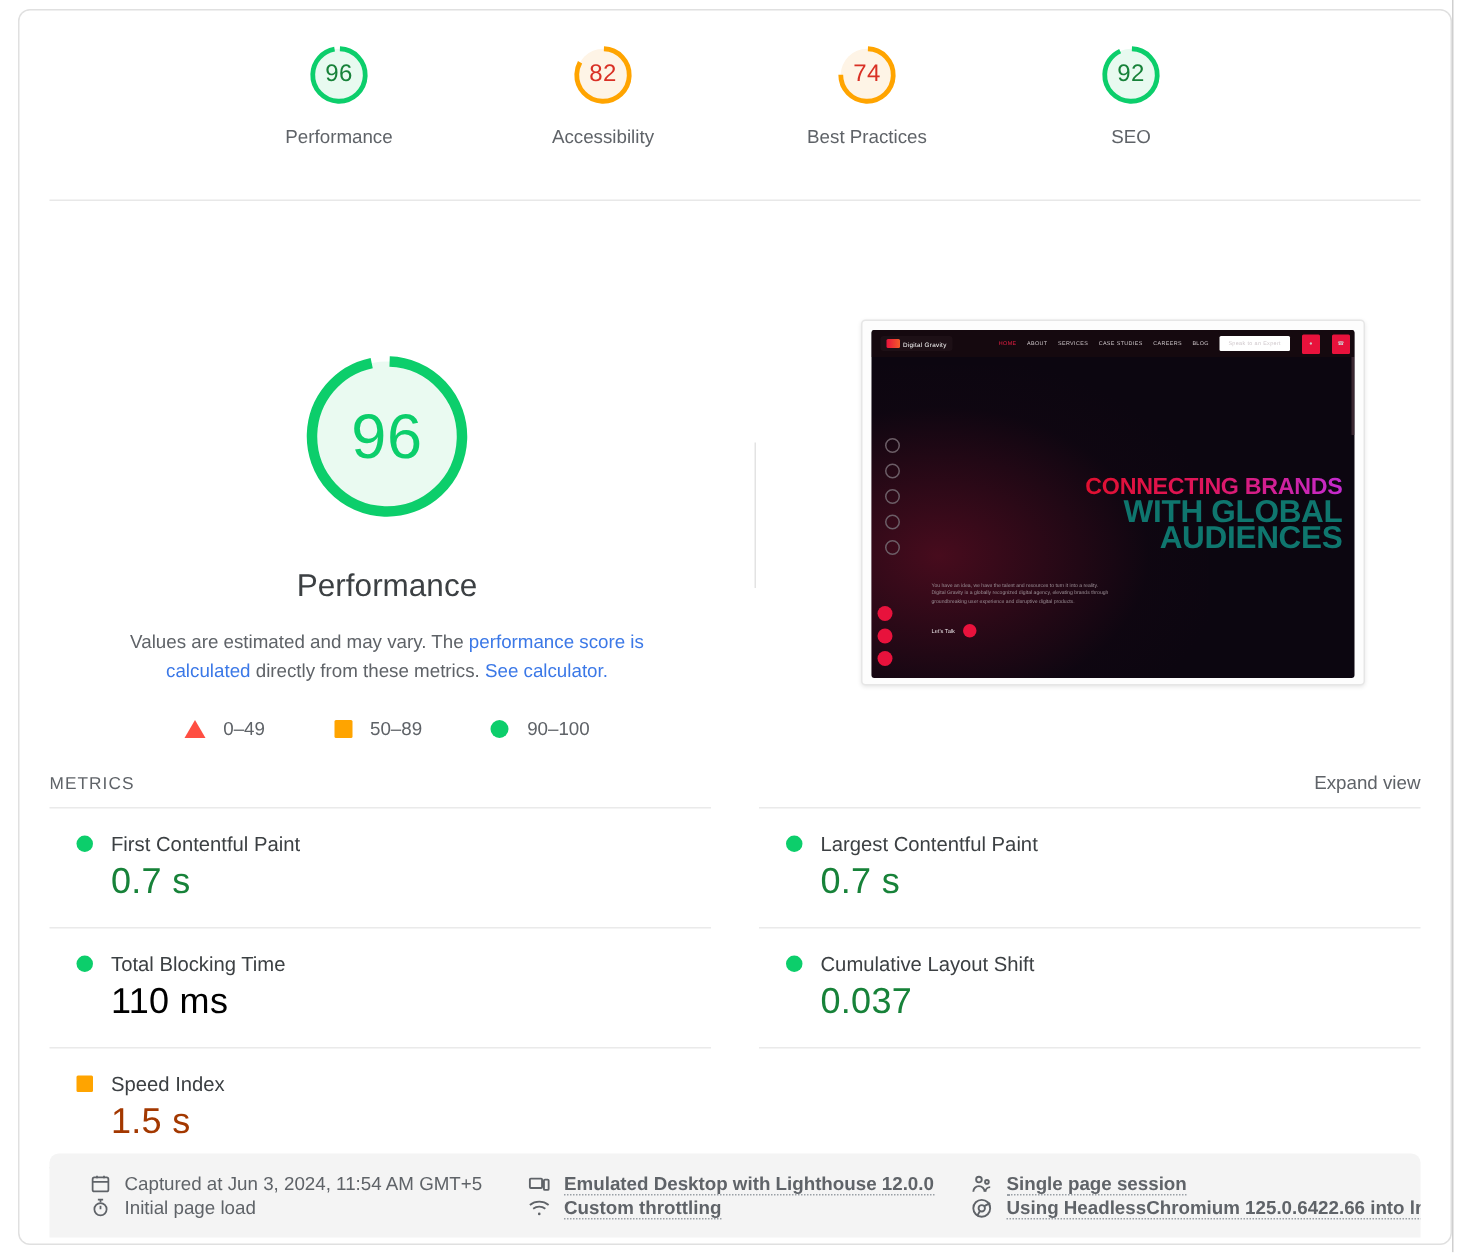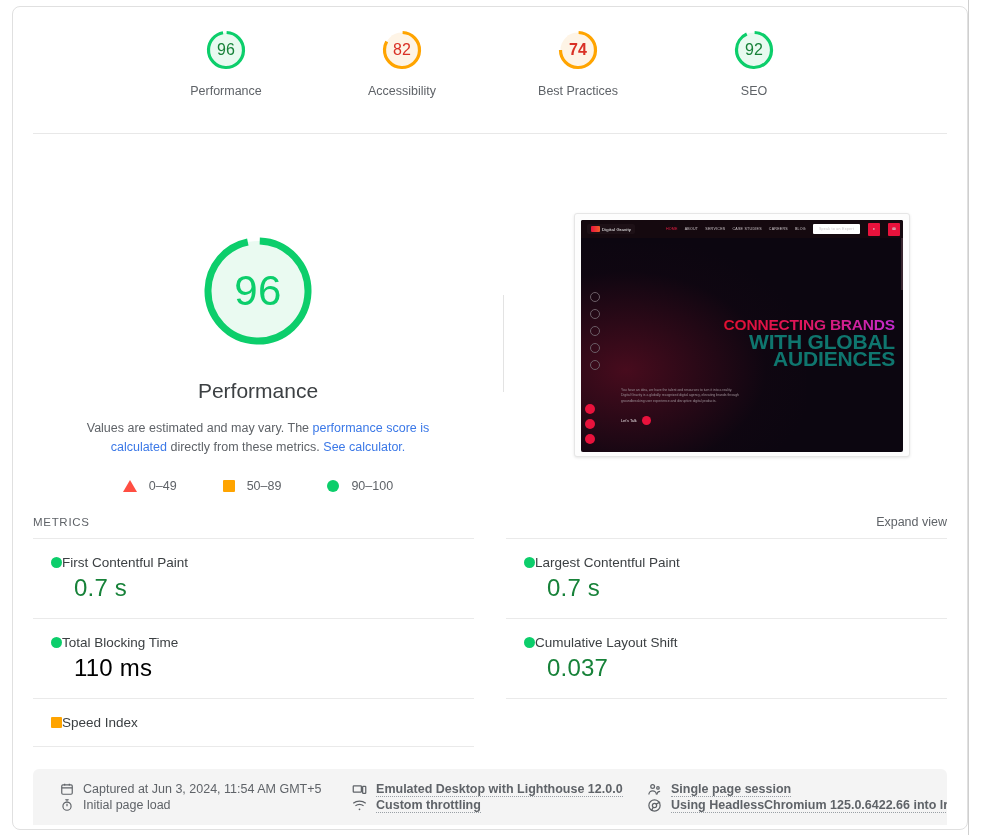--- a/index.html
+++ b/index.html
@@ -406,21 +406,21 @@
   }
   .metrics-col { width: 441px; }
   .metric-row {
     padding: 16px 0 16px 0;
     border-bottom: 1px solid #eaeaea;
   }
   .metrics-col .metric-row:first-child { border-top: 1px solid #eaeaea; }
   .metric-head {
     display: flex;
     align-items: center;
-    gap: 0;
+    gap: 12px;
     padding-left: 18px;
   }
   .m-ci {
     width: 11px; height: 11px;
     border-radius: 50%;
     background: #0cce6b;
     flex: none;
   }
   .m-sq {
     width: 11px; height: 11px;
@@ -515,21 +515,21 @@
         </div>
         <div class="gauge-label">Accessibility</div>
       </div>
 
       <div class="gauge-item">
         <div class="gauge-ring">
           <svg width="46" height="46" viewBox="0 0 46 46">
             <circle cx="23" cy="23" r="17.5" fill="#fef4e6"></circle>
             <circle cx="23" cy="23" r="17.5" fill="none" stroke="#ffa400" stroke-width="3.2" stroke-dasharray="81.4 110" stroke-linecap="butt" transform="rotate(-88 23 23)"></circle>
           </svg>
-          <div class="gauge-num" style="color:#d93025;font-weight:bold;">74</div>
+          <div class="gauge-num" style="color:#d93025;">74</div>
         </div>
         <div class="gauge-label">Best Practices</div>
       </div>
 
       <div class="gauge-item">
         <div class="gauge-ring">
           <svg width="46" height="46" viewBox="0 0 46 46">
             <circle cx="23" cy="23" r="17.5" fill="#e8faf0"></circle>
             <circle cx="23" cy="23" r="17.5" fill="none" stroke="#0cce6b" stroke-width="3.2" stroke-dasharray="101.2 110" stroke-linecap="butt" transform="rotate(-88 23 23)"></circle>
           </svg>
@@ -656,20 +656,21 @@
             <span class="metric-name">Total Blocking Time</span>
           </div>
           <div class="metric-value" style="color:#000000;">110 ms</div>
         </div>
 
         <div class="metric-row">
           <div class="metric-head">
             <span class="m-sq"></span>
             <span class="metric-name">Speed Index</span>
           </div>
+          <div class="metric-value" style="color:#a33800;">1.5 s</div>
         </div>
 
       </div>
 
       <div class="metrics-col">
 
         <div class="metric-row">
           <div class="metric-head">
             <span class="m-ci"></span>
             <span class="metric-name">Largest Contentful Paint</span>

